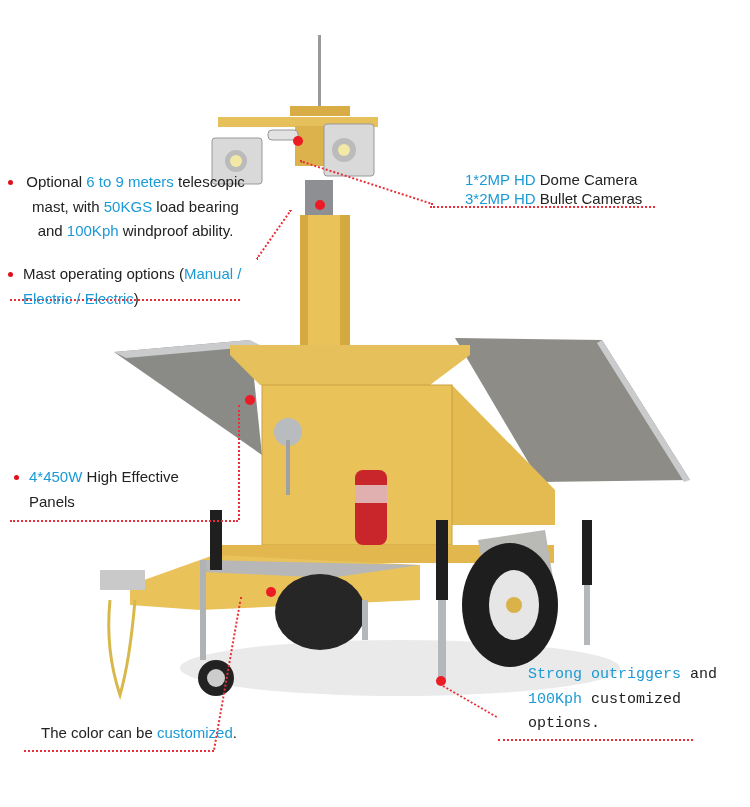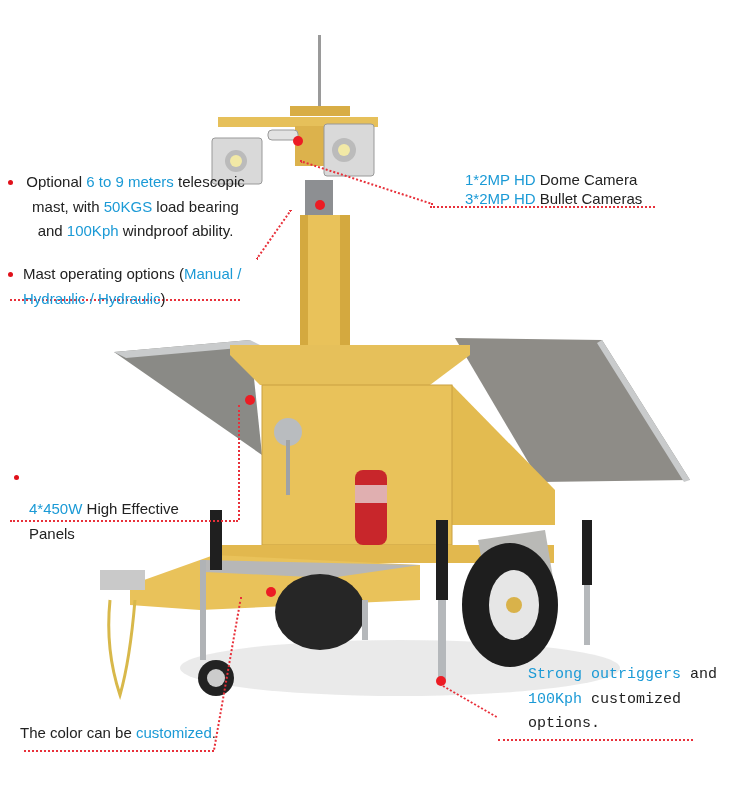--- a/index.html
+++ b/index.html
@@ -115,38 +115,38 @@
     <span>Optional </span><span class="hl">6 to 9 meters</span><span> telescopic</span><br>
     <span>mast, with </span><span class="hl">50KGS</span><span> load bearing</span><br>
     <span>and </span><span class="hl">100Kph</span><span> windproof ability.</span>
   </div>
 </div>
 
 <div class="abs txt" style="left:8px;top:262px;width:240px;">
   <span class="bullet" style="left:0;top:10px;"></span>
   <div style="padding-left:15px;">
     <span>Mast operating options (</span><span class="hl">Manual /</span><br>
-    <span class="hl">Hydraulic / Hydraulic</span><span>)</span>
+    <span class="hl">Electric / Electric</span><span>)</span>
   </div>
 </div>
 
 <div class="abs txt" style="left:465px;top:170px;line-height:19px;">
   <span class="hl">1*2MP HD</span><span> Dome Camera</span><br>
   <span class="hl">3*2MP HD</span><span> Bullet Cameras</span>
 </div>
 
 <div class="abs txt" style="left:14px;top:465px;width:220px;">
   <span class="bullet" style="left:0;top:10px;"></span>
-  <div style="padding-left:15px;margin-top:32px;">
+  <div style="padding-left:15px;">
     <span class="hl">4*450W</span><span> High Effective</span><br>
     <span>Panels</span>
   </div>
 </div>
 
-<div class="abs txt" style="left:20px;top:721px;">
+<div class="abs txt" style="left:41px;top:721px;">
   <span>The color can be </span><span class="hl">customized</span><span>.</span>
 </div>
 
 <div class="abs txt" style="left:528px;top:663px;font-family:Liberation Mono, monospace;">
   <span class="hl">Strong outriggers</span><span> and</span><br>
   <span class="hl">100Kph</span><span> customized</span><br>
   <span>options.</span>
 </div>
 
 </body></html>

